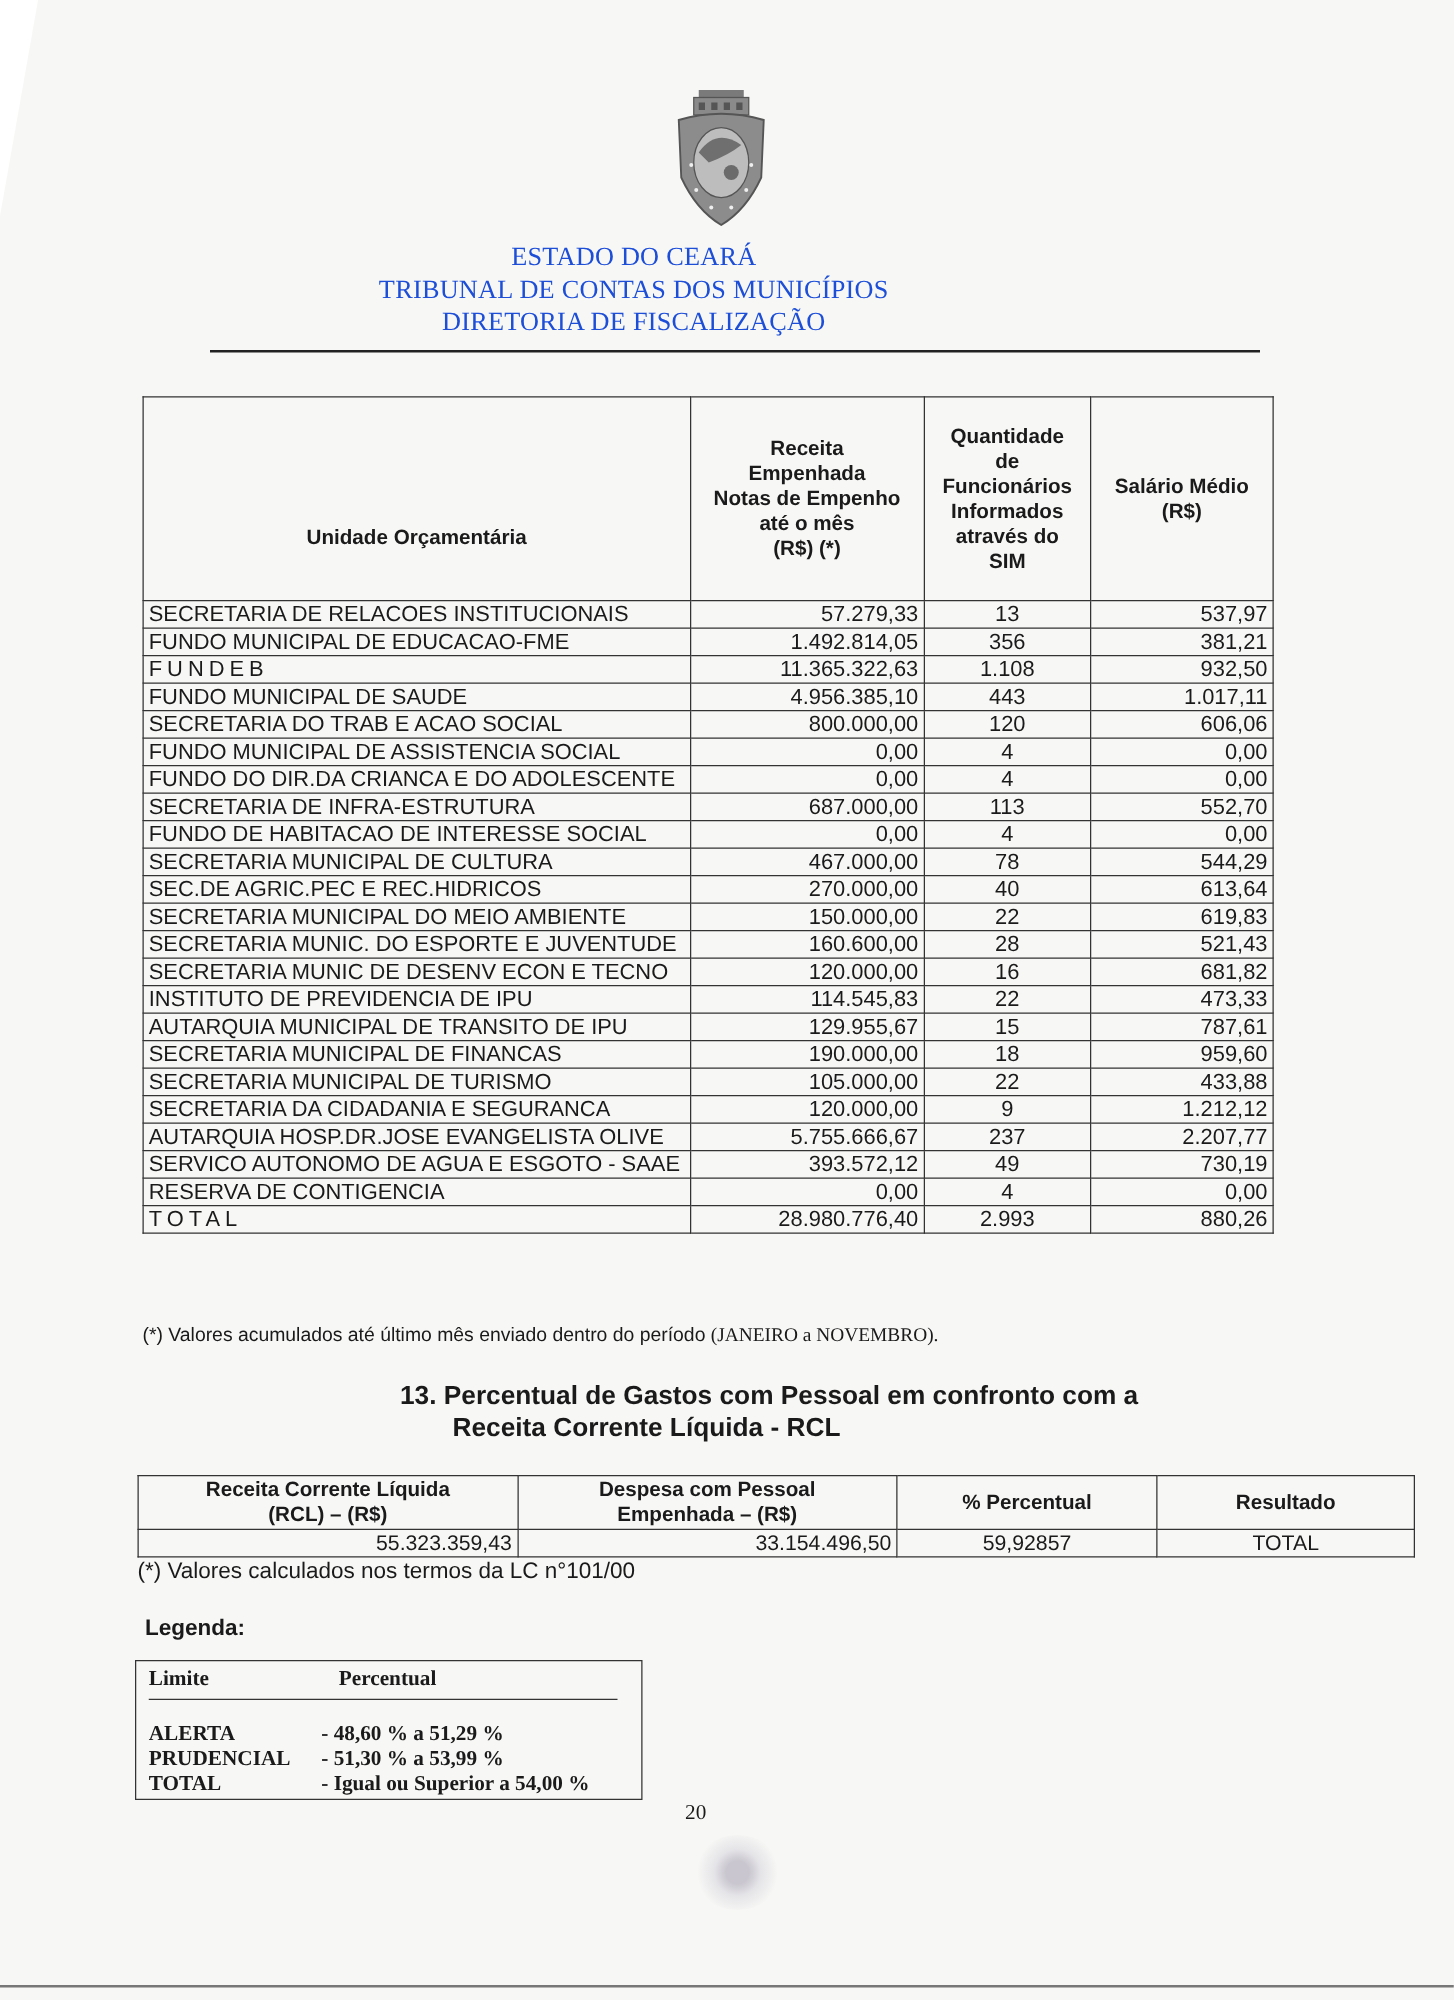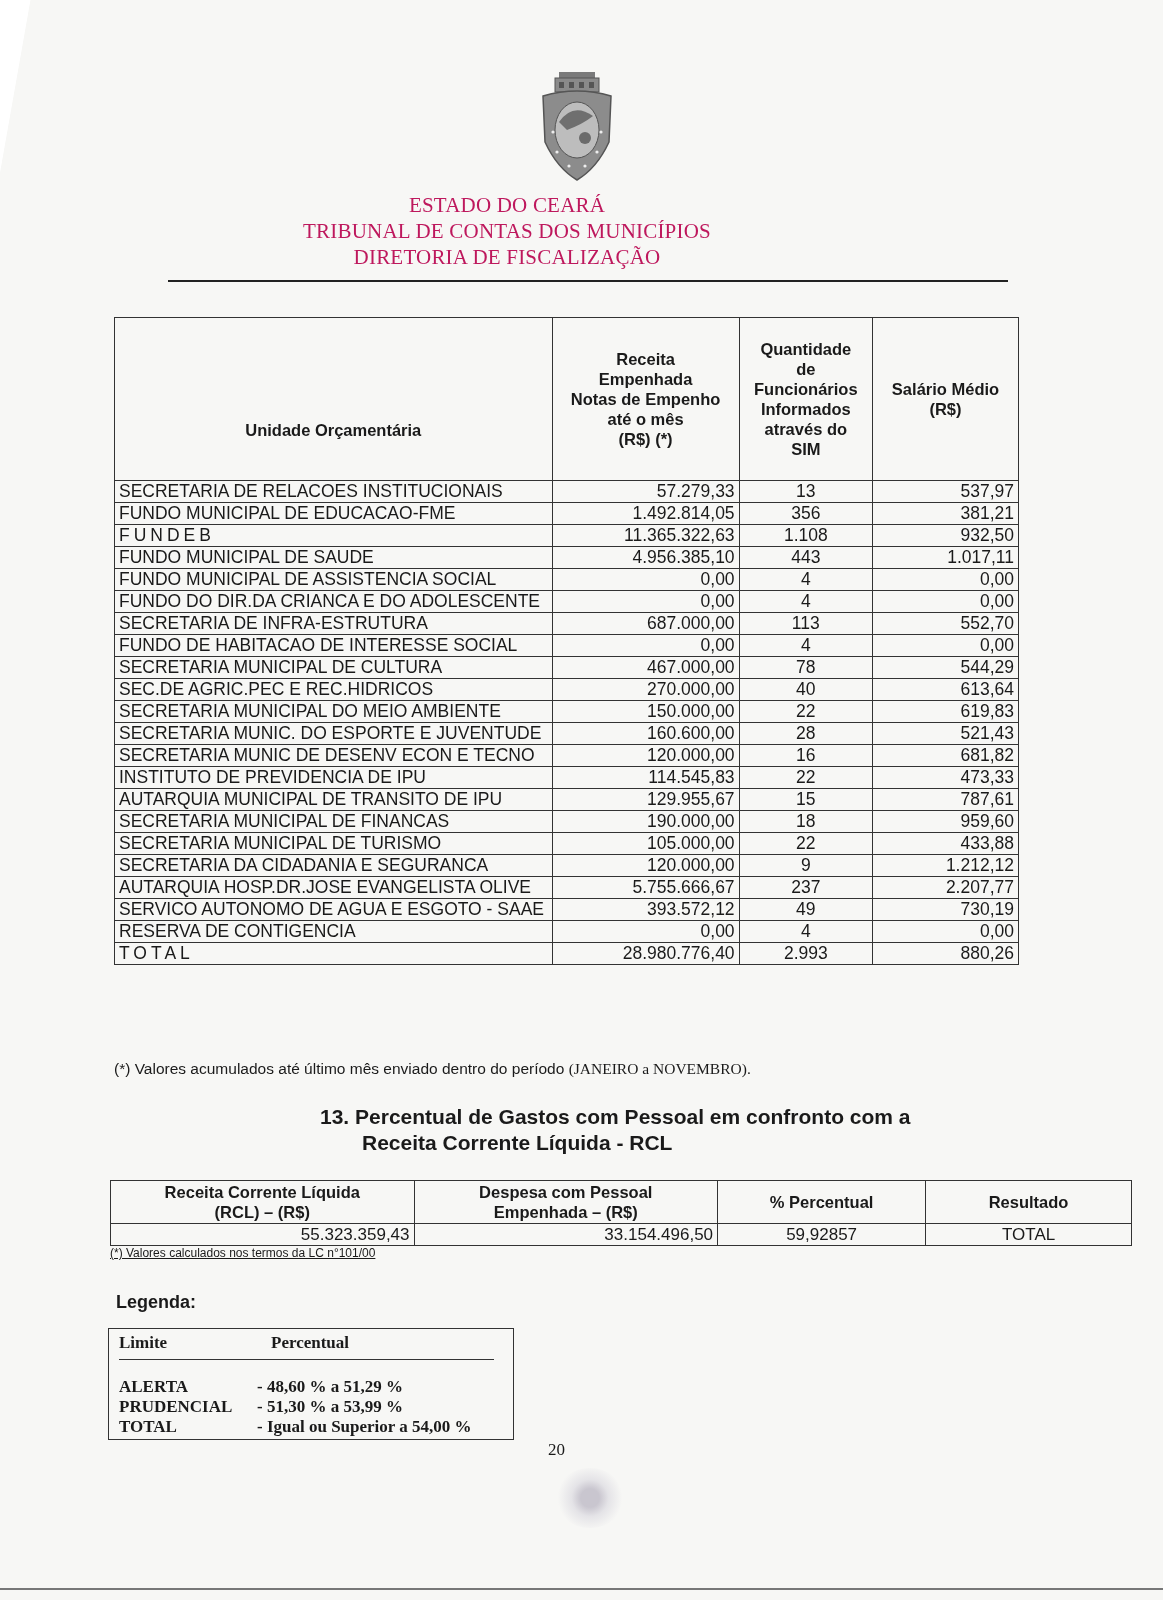--- a/index.html
+++ b/index.html
@@ -1,39 +1,39 @@
 <!DOCTYPE html>
 <html><head>
 <meta charset="utf-8">
 <style>
   html, body { margin:0; padding:0; }
   body { width:1163px; height:1600px; background:#f7f7f5; position:relative; overflow:hidden; font-family:"Liberation Sans", sans-serif; color:#1a1a1a; }
   .page-edge { position:absolute; left:0; top:0; width:40px; height:200px; background:linear-gradient(100deg,#fff 0 40%,transparent 41%); }
   .crest { position:absolute; left:537px; top:72px; width:80px; height:110px; }
-  .header { position:absolute; left:0; width:1014px; top:192px; text-align:center; font-family:"Liberation Serif", serif; font-size:21px; line-height:26px; color:#be185d; letter-spacing:0.2px; }
+  .header { position:absolute; left:0; width:1014px; top:192px; text-align:center; font-family:"Liberation Serif", serif; font-size:21px; line-height:26px; color:#1d4ed8; letter-spacing:0.2px; }
   .header-rule { position:absolute; left:168px; top:280px; width:840px; height:2px; background:#222; }
   table { border-collapse:collapse; }
   .main-table { position:absolute; left:114px; top:317px; width:905px; font-size:17.5px; }
   .main-table td, .main-table th { border:1.5px solid #333; padding:0 4px; line-height:21px; vertical-align:middle; }
   .main-table th { font-weight:bold; font-size:16.5px; line-height:20px; text-align:center; height:122px; }
   .main-table th.unit { vertical-align:bottom; padding-bottom:40px; }
   .main-table td.num { text-align:right; }
   .main-table td.ctr { text-align:center; }
   .main-table td.spaced { letter-spacing:4px; }
   .col1 { width:437px; } .col2 { width:180px; } .col3 { width:125px; } .col4 { width:139px; }
   .foot1 { position:absolute; left:114px; top:1060px; font-size:15.5px; }
   .foot1 .serifpart { font-family:"Liberation Serif", serif; }
   .section-title { position:absolute; left:320px; top:1104px; font-size:21px; font-weight:bold; line-height:26px; }
   .section-title .line2 { padding-left:42px; display:block; }
   .rcl-table { position:absolute; left:110px; top:1180px; width:1022px; font-size:17px; }
   .rcl-table th, .rcl-table td { border:1.5px solid #333; padding:0 4px; }
   .rcl-table th { font-weight:bold; font-size:16.5px; line-height:20px; height:42px; text-align:center; }
   .rcl-table td { height:21px; line-height:21px; }
   .rcl-table td.num { text-align:right; } .rcl-table td.ctr { text-align:center; }
-  .foot2 { position:absolute; left:110px; top:1246px; font-size:12px;text-decoration:underline; }
+  .foot2 { position:absolute; left:110px; top:1246px; font-size:18px; }
   .legend-title { position:absolute; left:116px; top:1292px; font-size:18px; font-weight:bold; }
   .legend-box { position:absolute; left:108px; top:1328px; width:404px; height:110px; border:1.5px solid #333; font-family:"Liberation Serif", serif; font-weight:bold; font-size:17px; }
   .legend-head { position:absolute; top:4px; left:10px; width:375px; height:26px; border-bottom:1.5px solid #333; }
   .legend-head span { position:absolute; top:0; }
   .legend-row { position:absolute; left:10px; height:20px; }
   .legend-row .lbl { position:absolute; left:0; }
   .legend-row .val { position:absolute; left:138px; white-space:nowrap; }
   .page-number { position:absolute; left:548px; top:1440px; font-family:"Liberation Serif", serif; font-size:17px; }
   .smudge { position:absolute; left:555px; top:1468px; width:70px; height:60px; border-radius:50%; background:radial-gradient(circle,#c9c6cf 0 20%,rgba(200,198,210,0.4) 40%,transparent 70%); }
   .bottom-line { position:absolute; left:0; top:1588px; width:1163px; height:2px; background:#777; }
@@ -113,20 +113,26 @@
         <td class="ctr">1.108</td>
         <td class="num">932,50</td>
       </tr>
       <tr>
         <td>FUNDO MUNICIPAL DE SAUDE</td>
         <td class="num">4.956.385,10</td>
         <td class="ctr">443</td>
         <td class="num">1.017,11</td>
       </tr>
       <tr>
+        <td>SECRETARIA DO TRAB E ACAO SOCIAL</td>
+        <td class="num">800.000,00</td>
+        <td class="ctr">120</td>
+        <td class="num">606,06</td>
+      </tr>
+      <tr>
         <td>FUNDO MUNICIPAL DE ASSISTENCIA SOCIAL</td>
         <td class="num">0,00</td>
         <td class="ctr">4</td>
         <td class="num">0,00</td>
       </tr>
       <tr>
         <td>FUNDO DO DIR.DA CRIANCA E DO ADOLESCENTE</td>
         <td class="num">0,00</td>
         <td class="ctr">4</td>
         <td class="num">0,00</td>

